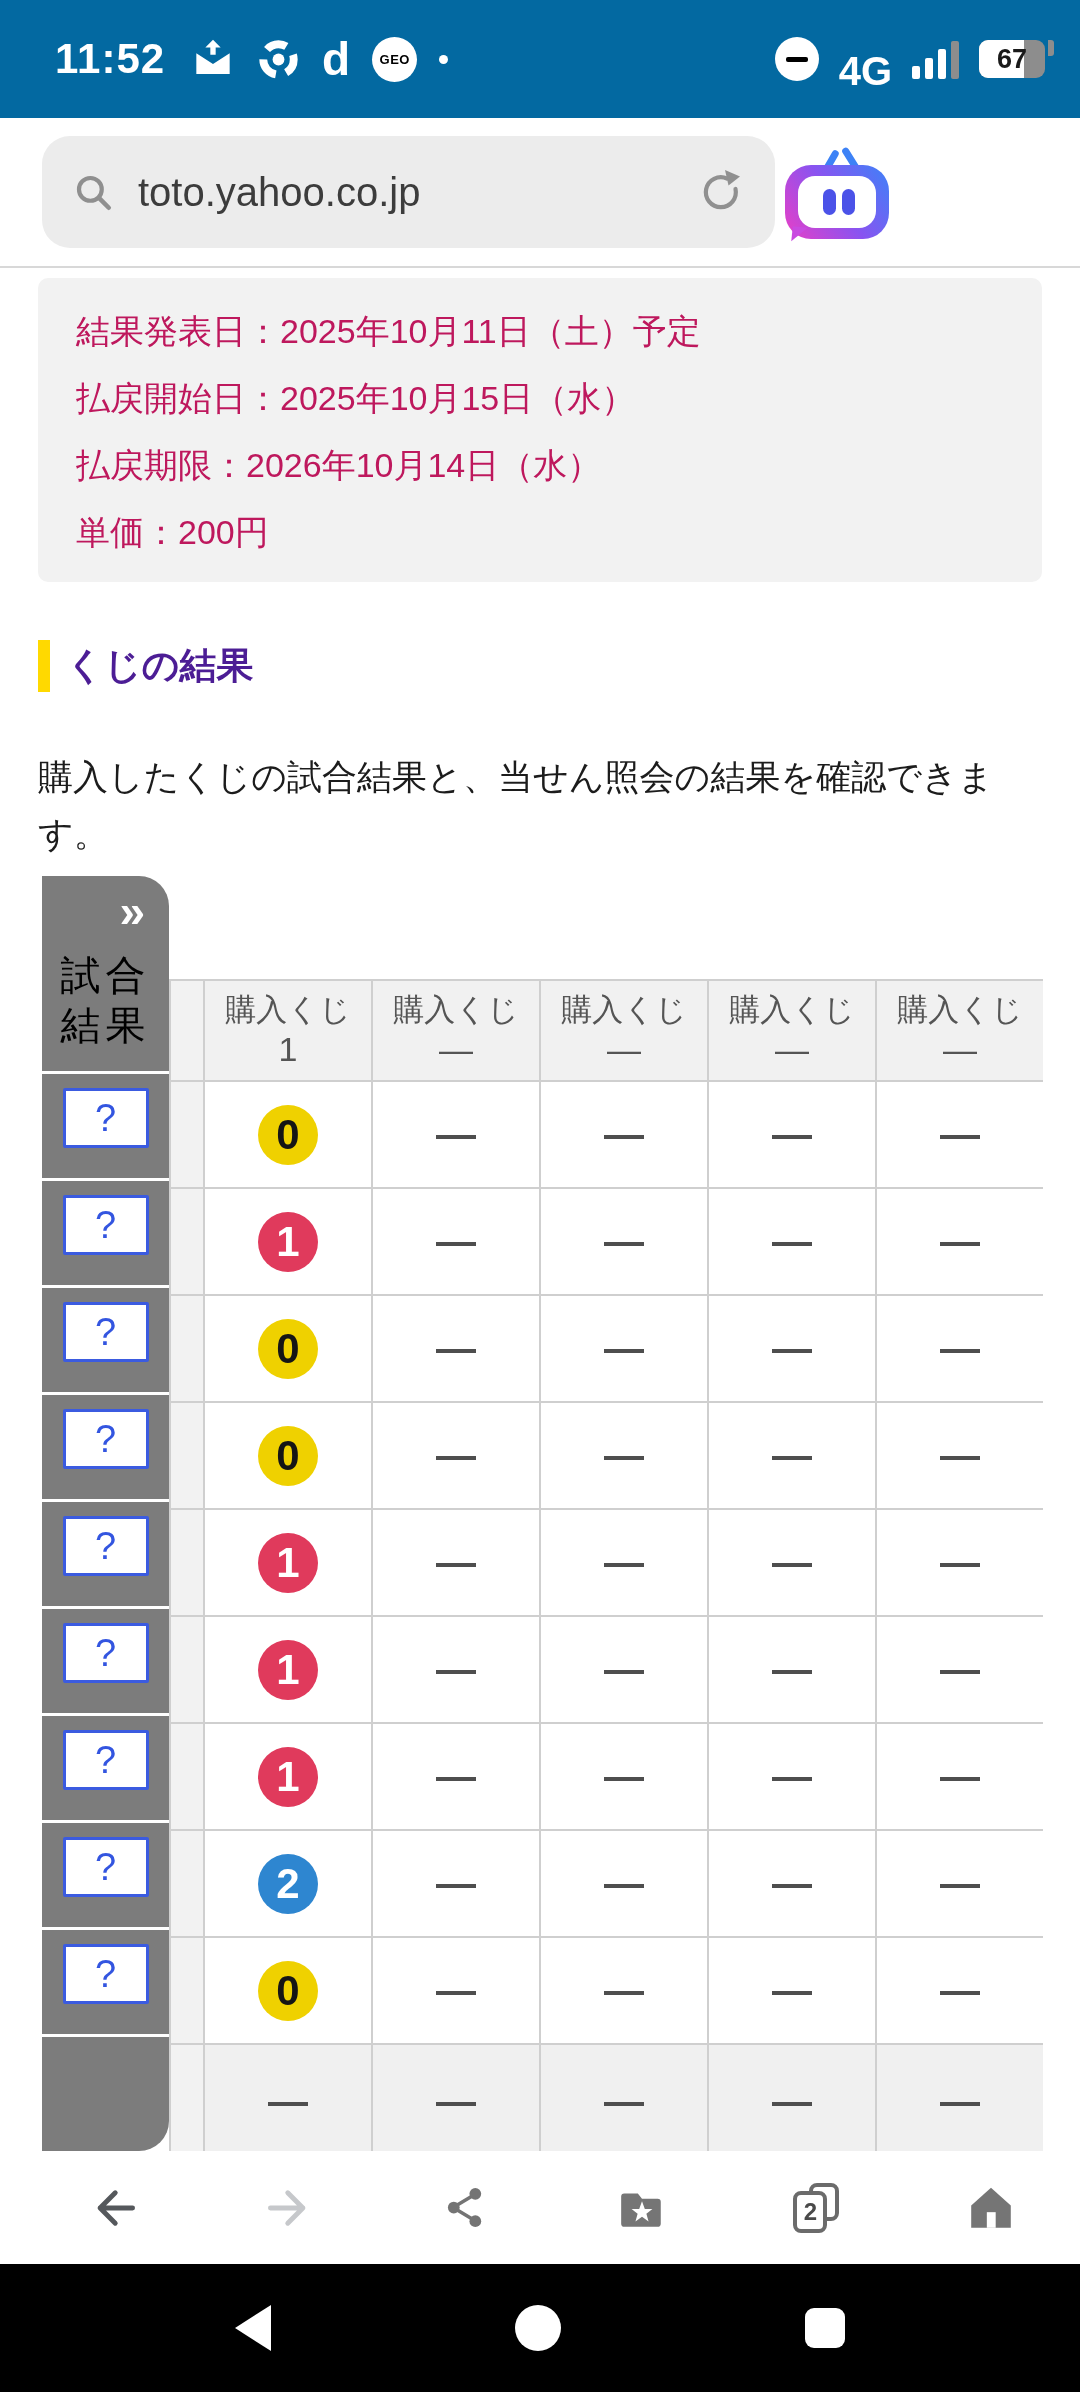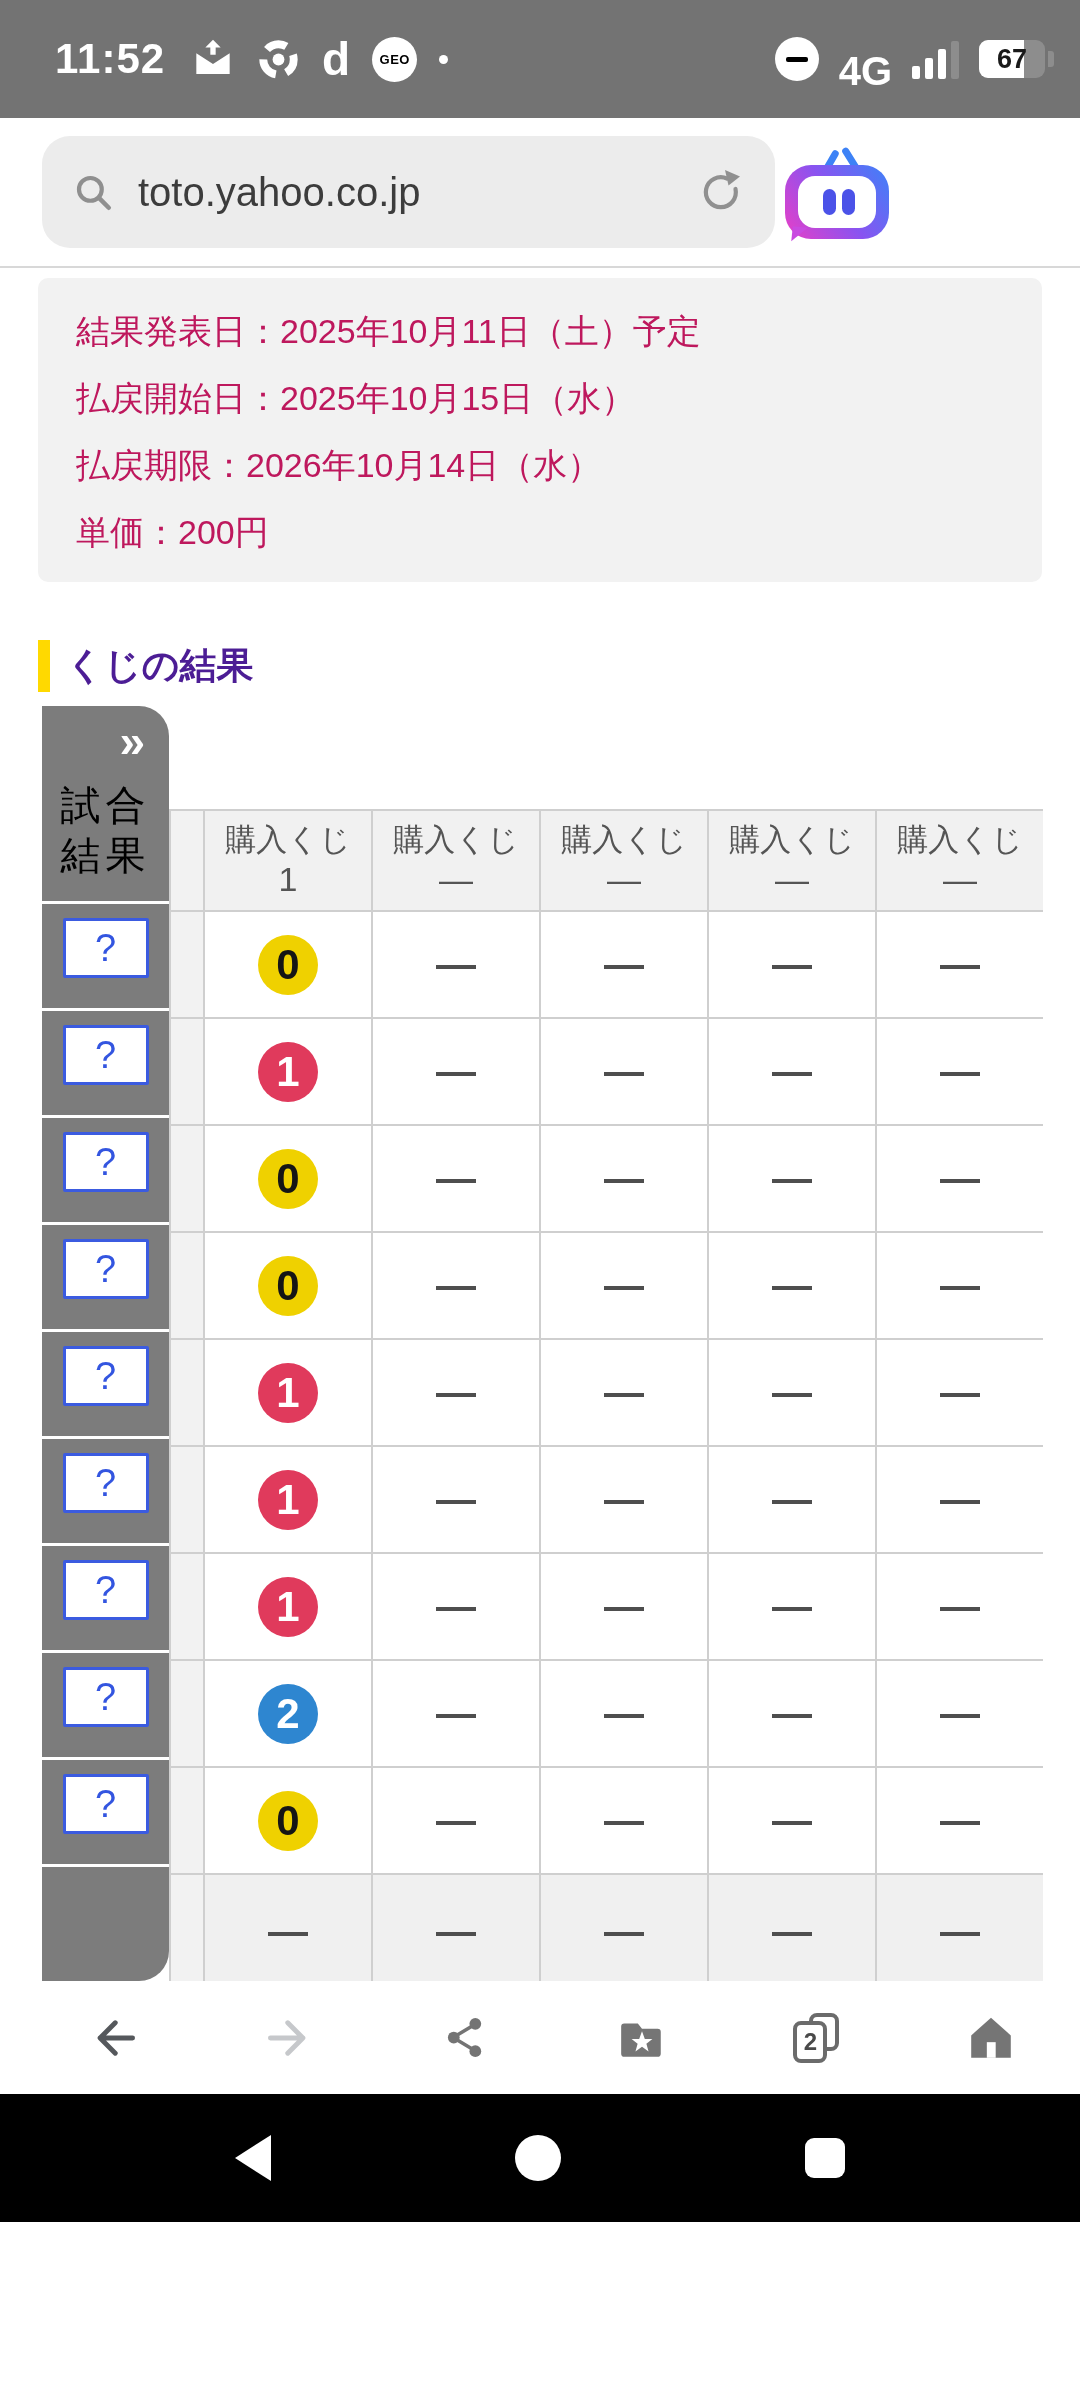--- a/index.html
+++ b/index.html
@@ -1,36 +1,36 @@
 <!DOCTYPE html>
 <html><head>
 <meta charset="utf-8">
 <style>
   html,body{margin:0;padding:0;background:#000;}
   .screen{position:relative;width:1080px;height:2400px;background:#fff;overflow:hidden;
           font-family:"Liberation Sans","DejaVu Sans",sans-serif;}
 
   
-  .status-bar{height:118px;background:#737373;color:#fff;display:flex;align-items:center;
+  .status-bar{height:118px;background:#0369a1;color:#fff;display:flex;align-items:center;
               padding:0 26px 0 55px;box-sizing:border-box;}
   .sb-time{font-size:42px;font-weight:600;letter-spacing:1px;}
   .sb-icons{display:flex;align-items:center;gap:22px;margin-left:26px;}
   .sb-d{font-size:46px;font-weight:800;line-height:1;}
   .sb-geo{width:45px;height:45px;border-radius:50%;background:#fff;display:flex;align-items:center;justify-content:center;}
   .sb-geo span{color:#000;font-size:13px;font-weight:bold;letter-spacing:.5px;}
   .sb-dot{width:9px;height:9px;border-radius:50%;background:#fff;}
   .sb-right{margin-left:auto;display:flex;align-items:center;gap:20px;}
   .sb-dnd{width:44px;height:44px;border-radius:50%;background:#fff;position:relative;}
   .sb-dnd::after{content:"";position:absolute;left:11px;top:19.5px;width:22px;height:5px;background:#000;border-radius:2px;}
   .sb-net{font-size:40px;font-weight:bold;margin-top:24px;}
   .sb-signal{display:flex;align-items:flex-end;gap:5px;height:40px;}
   .sb-signal i{display:block;width:8px;border-radius:2px;background:#fff;}
   .sb-signal i:nth-child(1){height:13px;} .sb-signal i:nth-child(2){height:21px;}
   .sb-signal i:nth-child(3){height:30px;} .sb-signal i:nth-child(4){height:38px;background:#8d8d8d;}
-  .bat-wrap{display:flex;align-items:center;}
+  .bat-wrap{display:flex;align-items:flex-start;}
   .bat{position:relative;width:66px;height:38px;border-radius:9px;background:#8d8d8d;overflow:hidden;}
   .bat-fill{position:absolute;left:0;top:0;bottom:0;width:45px;background:#fff;}
   .bat-label{position:absolute;inset:0;display:flex;align-items:center;justify-content:center;
              font-size:27px;font-weight:bold;color:#1a1a1a;}
   .bat-nub{width:6px;height:16px;background:#8d8d8d;border-radius:0 3px 3px 0;margin-left:3px;}
 
   
   .url-section{height:150px;background:#fff;display:flex;align-items:center;
                padding:0 18px 0 42px;box-sizing:border-box;border-bottom:2px solid #d8d8d8;}
   .url-pill{width:733px;height:112px;background:#ececec;border-radius:28px;display:flex;
@@ -172,20 +172,21 @@
       <div class="info-line">払戻開始日：2025年10月15日（水）</div>
       <div class="info-line">払戻期限：2026年10月14日（水）</div>
       <div class="info-line">単価：200円</div>
     </div>
 
   <div class="section-title">
     <span class="title-bar"></span>
     <span class="title-text">くじの結果</span>
   </div>
 
+  <div class="description">購入したくじの試合結果と、当せん照会の結果を確認できます。</div>
 
   <div class="table-wrap">
     <div class="gray-col" id="gray-col">
       <div class="corner-cell">
         <span class="expand">»</span>
         <div class="corner-label">試合
 結果</div>
       </div>
       <div class="q-cell">
           <button class="q-btn">?</button>

